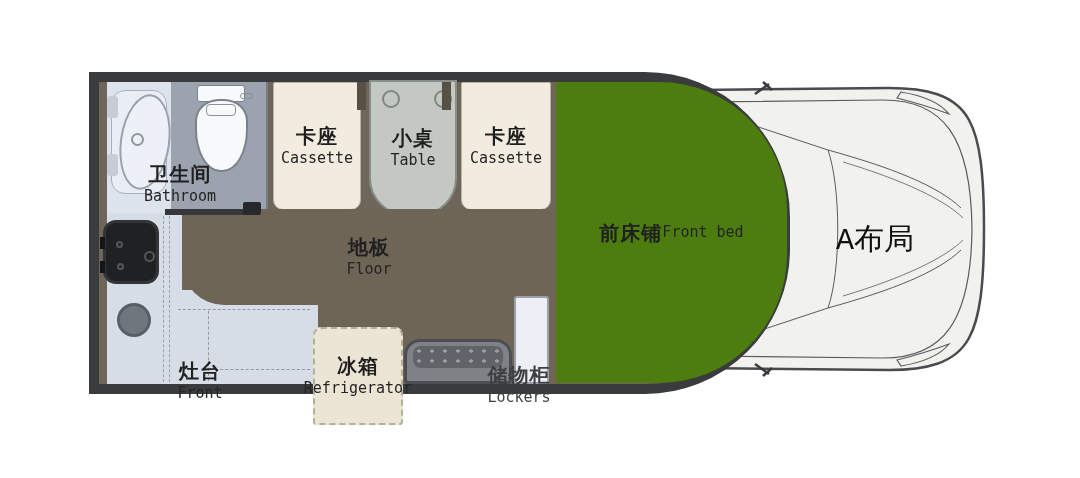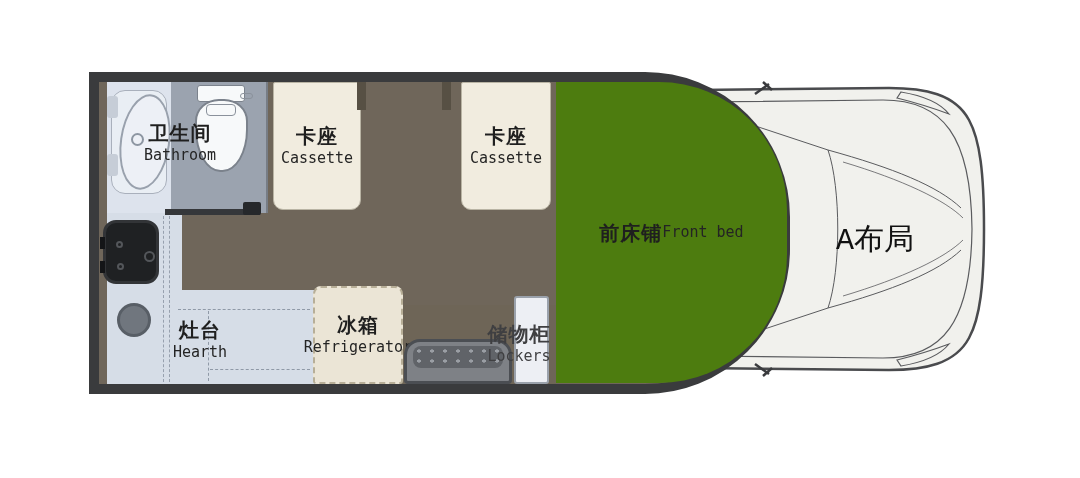--- a/index.html
+++ b/index.html
@@ -10,21 +10,21 @@
   
   .cab{left:693px;top:78px;width:300px;height:302px;z-index:1;}
 
   
   .frame{left:89px;top:72px;width:701px;height:322px;z-index:2;
          border:10px solid #3a3b3d;border-radius:0 145px 145px 0;background:#6f665a;}
 
   
   .room{z-index:3;margin-left:8px;}
   .lbl{z-index:6;display:flex;flex-direction:column;align-items:center;justify-content:center;
-       text-align:center;pointer-events:none;white-space:nowrap;}
+       text-align:center;pointer-events:none;white-space:nowrap;margin-top:41px;}
   .zh{font-size:20px;font-weight:600;letter-spacing:1px;color:#1f1f1f;line-height:24px;}
   .en{font-family:"DejaVu Sans Mono",monospace;font-size:15px;color:#242424;line-height:21px;}
 
   .bath-left{left:99px;top:82px;width:64px;height:131px;background:#dde3ed;}
   .tray{left:4px;top:8px;width:56px;height:104px;border:1.5px solid #a9b0bc;border-radius:14px;background:#e9eef4;}
   .shower-oval{left:13px;top:12px;width:50px;height:96px;border:2px solid #99a1ad;border-radius:50%;
                background:#edf0f6;transform:rotate(8deg);}
   .drain{left:24px;top:51px;width:13px;height:13px;border:2px solid #8d96a2;border-radius:50%;}
   .tab1{left:0;top:14px;width:11px;height:22px;background:#c6cdd7;border-radius:3px;}
   .tab2{left:0;top:72px;width:11px;height:22px;background:#c6cdd7;border-radius:3px;}
@@ -117,20 +117,24 @@
     <path d="M208 288 C232 284 248 276 256 266 C240 272 220 278 204 282 Z" fill="#f1f1ed" stroke="#5a5b5e" stroke-width="1.2"></path>
     <path d="M62 16 L76 6 M70 4 L79 12" stroke="#3a3b3e" stroke-width="2.5" fill="none"></path>
     <path d="M62 286 L76 296 M70 298 L79 290" stroke="#3a3b3e" stroke-width="2.5" fill="none"></path>
   </svg>
 
   <div class="abs frame"></div>
 
   <div class="abs room counter counter-col"></div>
   <div class="abs room counter counter-strip"></div>
 
+  <div class="abs room floor-main">
+    <div class="zh">地板</div>
+    <div class="en">Floor</div>
+  </div>
   <div class="abs room floor-lower"></div>
 
   <div class="abs room bath-left">
     <div class="abs tray"></div>
     <div class="abs shower-oval"></div>
     <div class="abs drain"></div>
     <div class="abs tab1"></div>
     <div class="abs tab2"></div>
   </div>
   <div class="abs room bath-right">
@@ -146,20 +150,26 @@
   </div>
   <div class="abs door-track"></div>
   <div class="abs door-handle"></div>
 
   <div class="abs room seat seat1">
     <div class="zh">卡座</div>
     <div class="en">Cassette</div>
   </div>
   <div class="abs ttab ttab-l"></div>
   <div class="abs ttab ttab-r"></div>
+  <div class="abs room table">
+    <div class="cup cup1"></div>
+    <div class="cup cup2"></div>
+    <div class="zh">小桌</div>
+    <div class="en">Table</div>
+  </div>
   <div class="abs room seat seat2">
     <div class="zh">卡座</div>
     <div class="en">Cassette</div>
   </div>
 
   <div class="abs room bed">
     <div class="zh">前床铺</div>
     <div class="en">Front bed</div>
   </div>
 
@@ -173,21 +183,21 @@
   <div class="abs sink"></div>
 
   <div class="abs dash dv1a"></div>
   <div class="abs dash dv1b"></div>
   <div class="abs dash dh1"></div>
   <div class="abs dash dv2"></div>
   <div class="abs dash dh2"></div>
 
   <div class="abs lbl hearth-lbl">
     <div class="zh">灶台</div>
-    <div class="en">Hearth</div>
+    <div class="en">Front</div>
   </div>
 
   <div class="abs lbl fridge">
     <div class="zh">冰箱</div>
     <div class="en">Refrigerator</div>
   </div>
 
   <div class="abs step">
     <div class="step-band"></div>
   </div>

